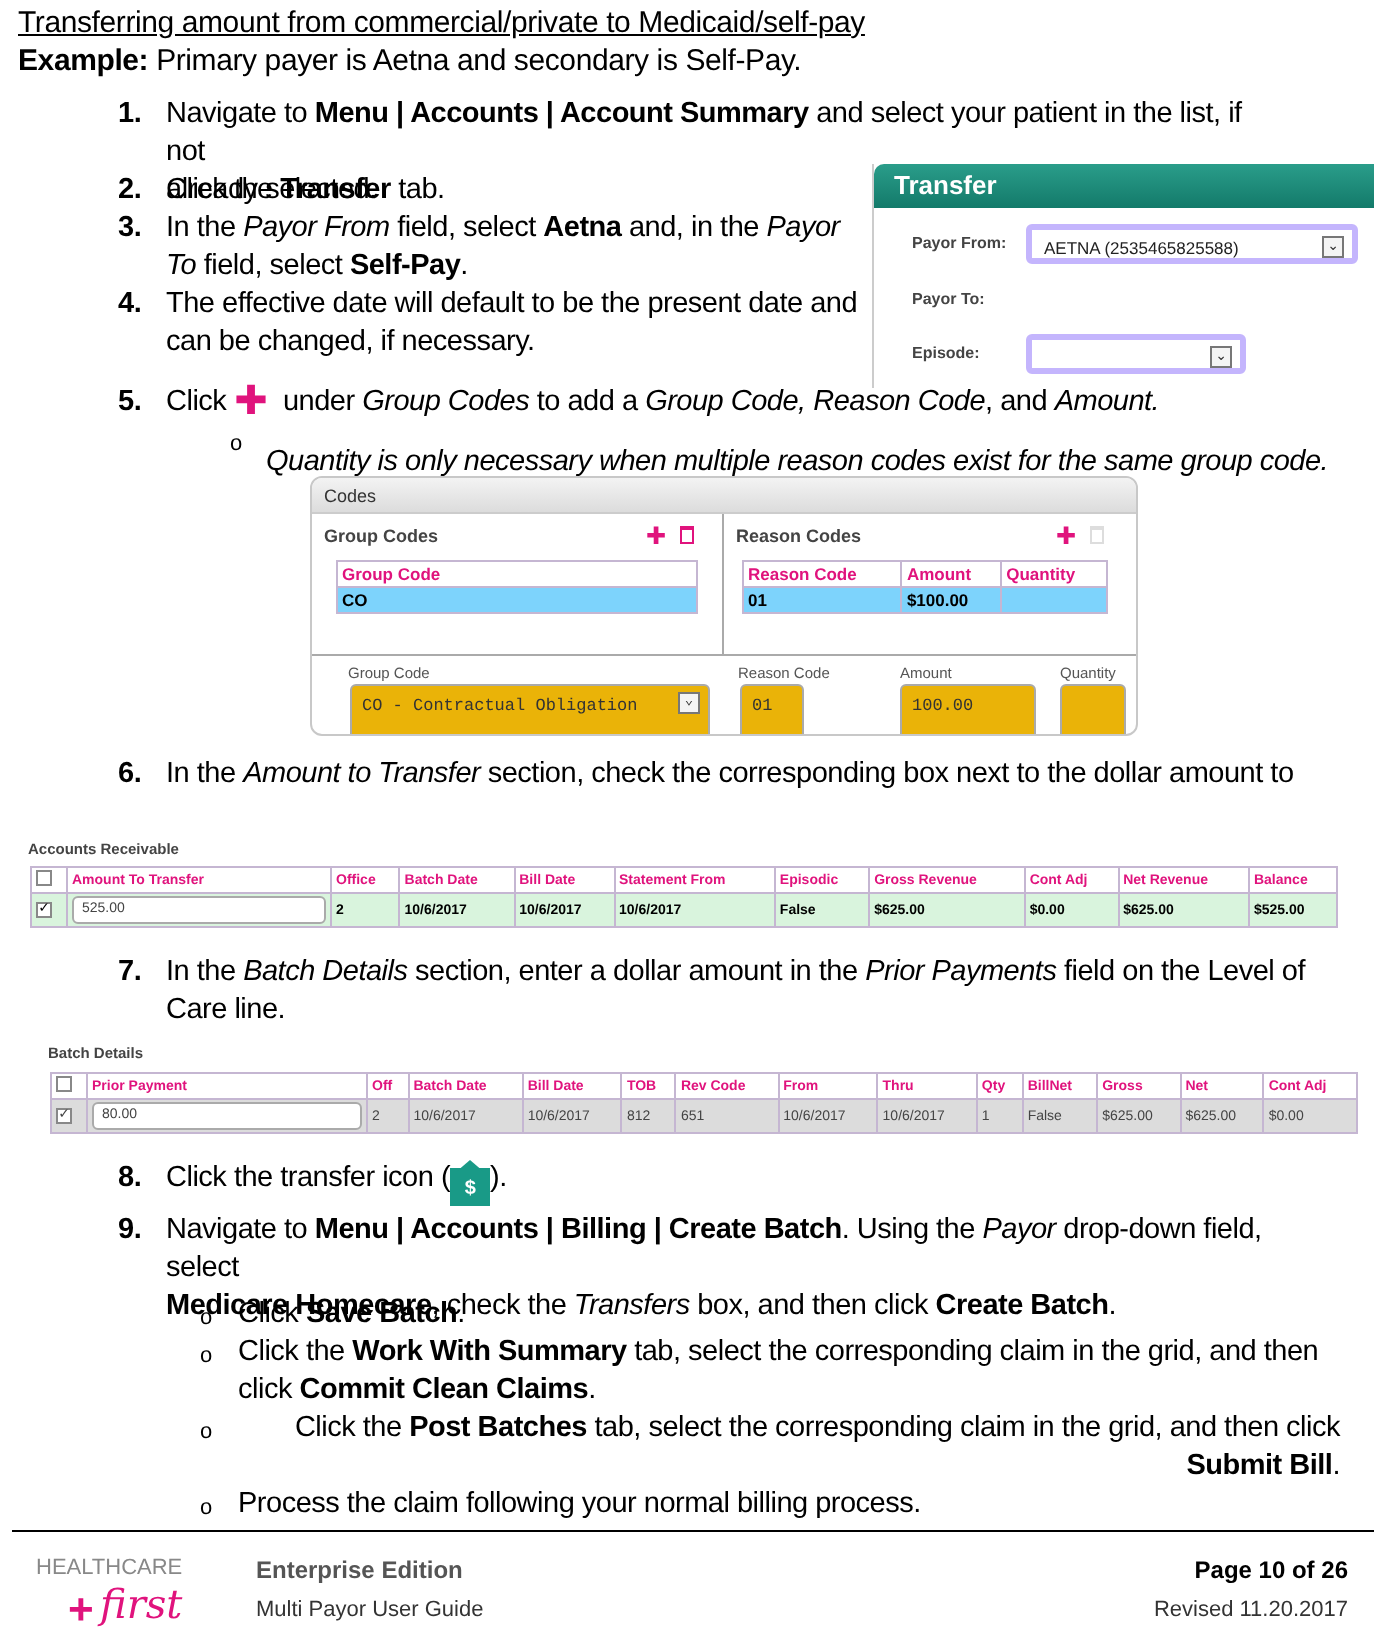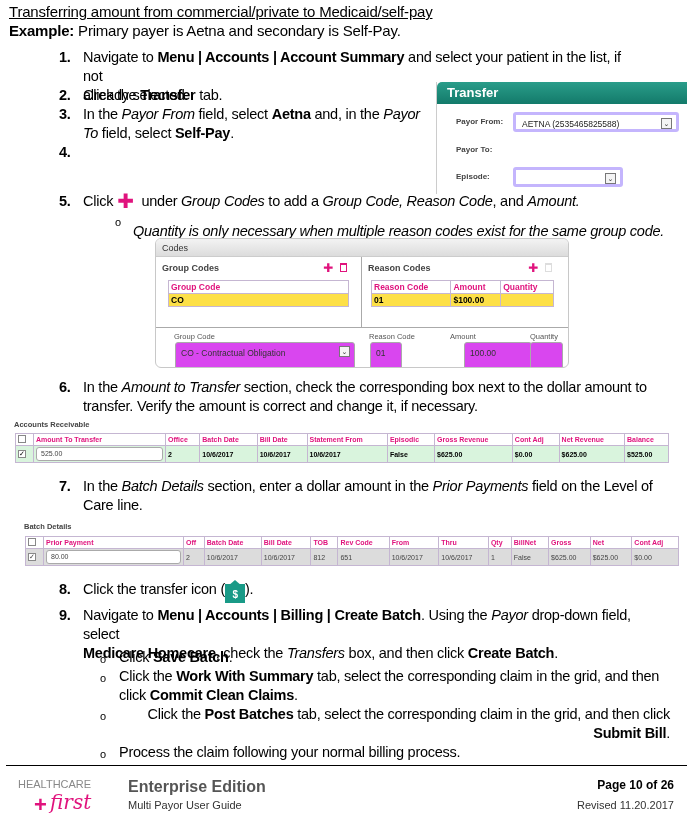--- a/index.html
+++ b/index.html
@@ -27,23 +27,23 @@
   .codes { left: 155px; top: 238px; width: 414px; height: 130px; border: 1px solid #c8c8c8; border-radius: 6px; background: #fff; overflow: hidden; }
   .codes-hd { height: 18px; background: linear-gradient(#f3f3f3, #dcdcdc); font-size: 9px; color: #333; padding: 4px 0 0 6px; border-bottom: 1px solid #ccc; }
   .codes-split { position: absolute; left: 205px; top: 18px; width: 1px; height: 70px; background: #aaa; }
   .codes-bottom-line { position: absolute; left: 0; top: 88px; width: 414px; height: 1px; background: #aaa; }
   .sec-title { position: absolute; font-size: 9px; font-weight: bold; color: #444; }
   .icn-plus { position: absolute; color: #e0137d; font-weight: bold; font-size: 12px; line-height: 10px; }
   .icn-trash { position: absolute; width: 7px; height: 9px; border: 1.3px solid #e0137d; border-top-width: 2px; }
   .icn-trash.dis { border-color: #ddd; }
   table.grid { position: absolute; border-collapse: collapse; font-size: 8.5px; }
   table.grid th { color: #e0137d; font-weight: bold; text-align: left; padding: 1px 2px; border: 1px solid #c5b6d2; background: #fff; height: 13px; }
-  table.grid td { font-weight: bold; padding: 1px 2px; border: 1px solid #c5b6d2; background: #fde047; height: 13px; }
+  table.grid td { font-weight: bold; padding: 1px 2px; border: 1px solid #c5b6d2; background: #7dd3fc; height: 13px; }
   .fld-label { position: absolute; font-size: 7.5px; color: #555; }
-  .fld { position: absolute; height: 34px; border: 1px solid #aaa; border-radius: 3px; font-size: 8.5px; padding: 5px 0 0 5px; color: #333; background: #d946ef; }
+  .fld { position: absolute; height: 34px; border: 1px solid #aaa; border-radius: 3px; font-size: 8.5px; padding: 5px 0 0 5px; color: #333; background: #eab308; font-family: Liberation Mono, monospace; }
 
   
   .sect-cap { font-size: 7.5px; font-weight: bold; color: #444; }
   table.wide { position: absolute; border-collapse: collapse; font-size: 7px; }
   table.wide th { color: #e0137d; font-weight: bold; text-align: left; padding: 1px 2px; border: 1px solid #c5b6d2; height: 12px; background: #fff; white-space: nowrap; }
   table.wide td { padding: 1px 2px; border: 1px solid #c5b6d2; height: 16px; white-space: nowrap; }
   table.ar td { background: #d9f4dd; font-weight: bold; }
   table.bd td { background: #dcdcdc; color: #444; font-weight: normal; }
   .cb { display: inline-block; width: 8px; height: 8px; border: 1px solid #888; background: #fff; font-size: 7px; line-height: 6px; text-align: center; }
   .inp { display: block; height: 14px; border: 1px solid #aaa; border-radius: 3px; background: #fff; font-weight: normal; padding: 2px 0 0 4px; font-size: 7px; color: #444; }
@@ -51,21 +51,21 @@
   .transfer-icon { display: inline-block; width: 20px; height: 19px; background: #199a87; vertical-align: -4px; position: relative; color: #fff; font-weight: bold; font-size: 10px; text-align: center; line-height: 21px; }
   .transfer-icon:before { content: ""; position: absolute; left: 3px; top: -4px; border-left: 7px solid transparent; border-right: 7px solid transparent; border-bottom: 6px solid #199a87; }
   .plus-inline { display: inline-block; color: #e0137d; font-weight: bold; font-size: 20px; line-height: 14px; vertical-align: -2px; margin: 0 4px; }
 
   
   .footer-line { left: 6px; top: 765px; width: 681px; height: 1px; background: #000; }
   .logo { left: 18px; top: 778px; width: 88px; height: 42px; }
   .logo .top { font-size: 11px; color: #888; letter-spacing: 0px; }
   .logo .plus { position: absolute; left: 16px; top: 14px; color: #e0137d; font-size: 22px; font-weight: bold; }
   .logo .first { position: absolute; left: 32px; top: 12px; color: #e0137d; font-family: "DejaVu Serif", serif; font-style: italic; font-size: 20px; }
-  .ft-ed { left: 128px; top: 778px; font-size: 16px; font-weight: bold; color: #555; }
+  .ft-ed { left: 128px; top: 778px; font-size: 12px; font-weight: bold; color: #555; }
   .ft-guide { left: 128px; top: 799px; font-size: 11px; color: #333; }
   .ft-page { right: 13px; top: 778px; font-size: 12px; font-weight: bold; color: #000000; }
   .ft-rev { right: 13px; top: 799px; font-size: 11px; color: #333; }
 </style>
 </head>
 <body>
 
 <div class="abs heading">Transferring amount from commercial/private to Medicaid/self-pay</div>
 <div class="abs example"><b>Example:</b><span> Primary payer is Aetna and secondary is Self-Pay.</span></div>
 
@@ -79,21 +79,21 @@
   <span class="txt" style="padding-left:24px;"><span>Click the </span><b>Transfer</b><span> tab.</span></span>
 </div>
 
 <div class="abs step" style="left:59px;top:105px;width:370px;">
   <span class="num">3.</span>
   <span class="txt" style="padding-left:24px;"><span>In the </span><i>Payor From</i><span> field, select </span><b>Aetna</b><span> and, in the </span><i>Payor</i><br><i>To</i><span> field, select </span><b>Self-Pay</b><span>.</span></span>
 </div>
 
 <div class="abs step" style="left:59px;top:143px;width:380px;">
   <span class="num">4.</span>
-  <span class="txt" style="padding-left:24px;"><br></span>
+  <span class="txt" style="padding-left:24px;"><span>The effective date will default to be the present date and</span><br><span>can be changed, if necessary.</span></span>
 </div>
 
 <div class="abs step" style="left:59px;top:192px;width:600px;">
   <span class="num">5.</span>
   <span class="txt" style="padding-left:24px;"><span>Click</span><span class="plus-inline">✚</span><span> under </span><i>Group Codes</i><span> to add a </span><i>Group Code, Reason Code</i><span>, and </span><i>Amount.</i></span>
 </div>
 <div class="abs sub" style="left:115px;top:211px;width:560px;">
   <span class="bul">o</span>
     <i style="display:block;padding-left:18px;">Quantity is only necessary when multiple reason codes exist for the same group code.</i>
 </div>
@@ -151,29 +151,29 @@
   </tbody>
     </table>
 
   <span class="fld-label" style="left:18px;top:93px;">Group Code</span>
   <div class="fld" style="left:19px;top:103px;width:180px;"><span>CO - Contractual Obligation</span><span class="dd">⌄</span></div>
 
   <span class="fld-label" style="left:213px;top:93px;">Reason Code</span>
   <div class="fld" style="left:214px;top:103px;width:32px;">01</div>
 
   <span class="fld-label" style="left:294px;top:93px;">Amount</span>
-  <div class="fld" style="left:308px;top:103px;width:68px;">100.00</div>
+  <div class="fld" style="left:294px;top:103px;width:68px;">100.00</div>
 
   <span class="fld-label" style="left:374px;top:93px;">Quantity</span>
   <div class="fld" style="left:374px;top:103px;width:33px;"></div>
 </div>
 
 <div class="abs step" style="left:59px;top:378px;width:600px;">
   <span class="num">6.</span>
-  <span class="txt" style="padding-left:24px;"><span>In the </span><i>Amount to Transfer</i><span> section, check the corresponding box next to the dollar amount to</span><br><span>transfer. Verify the amount is correct and change it, if necessary.</span></span>
+  <span class="txt" style="padding-left:24px;"><span>In the </span><i>Amount to Transfer</i><span> section, check the corresponding box next to the dollar amount to</span><br></span>
 </div>
 
 <div class="abs sect-cap" style="left:14px;top:420px;">Accounts Receivable</div>
 <table class="wide ar" style="left:15px;top:433px;width:654px;">
   <tbody>
       <tr>
     <th style="width:18px;"><span class="cb"></span></th>
     <th style="width:132px;">Amount To Transfer</th>
     <th>Office</th>
     <th>Batch Date</th>

